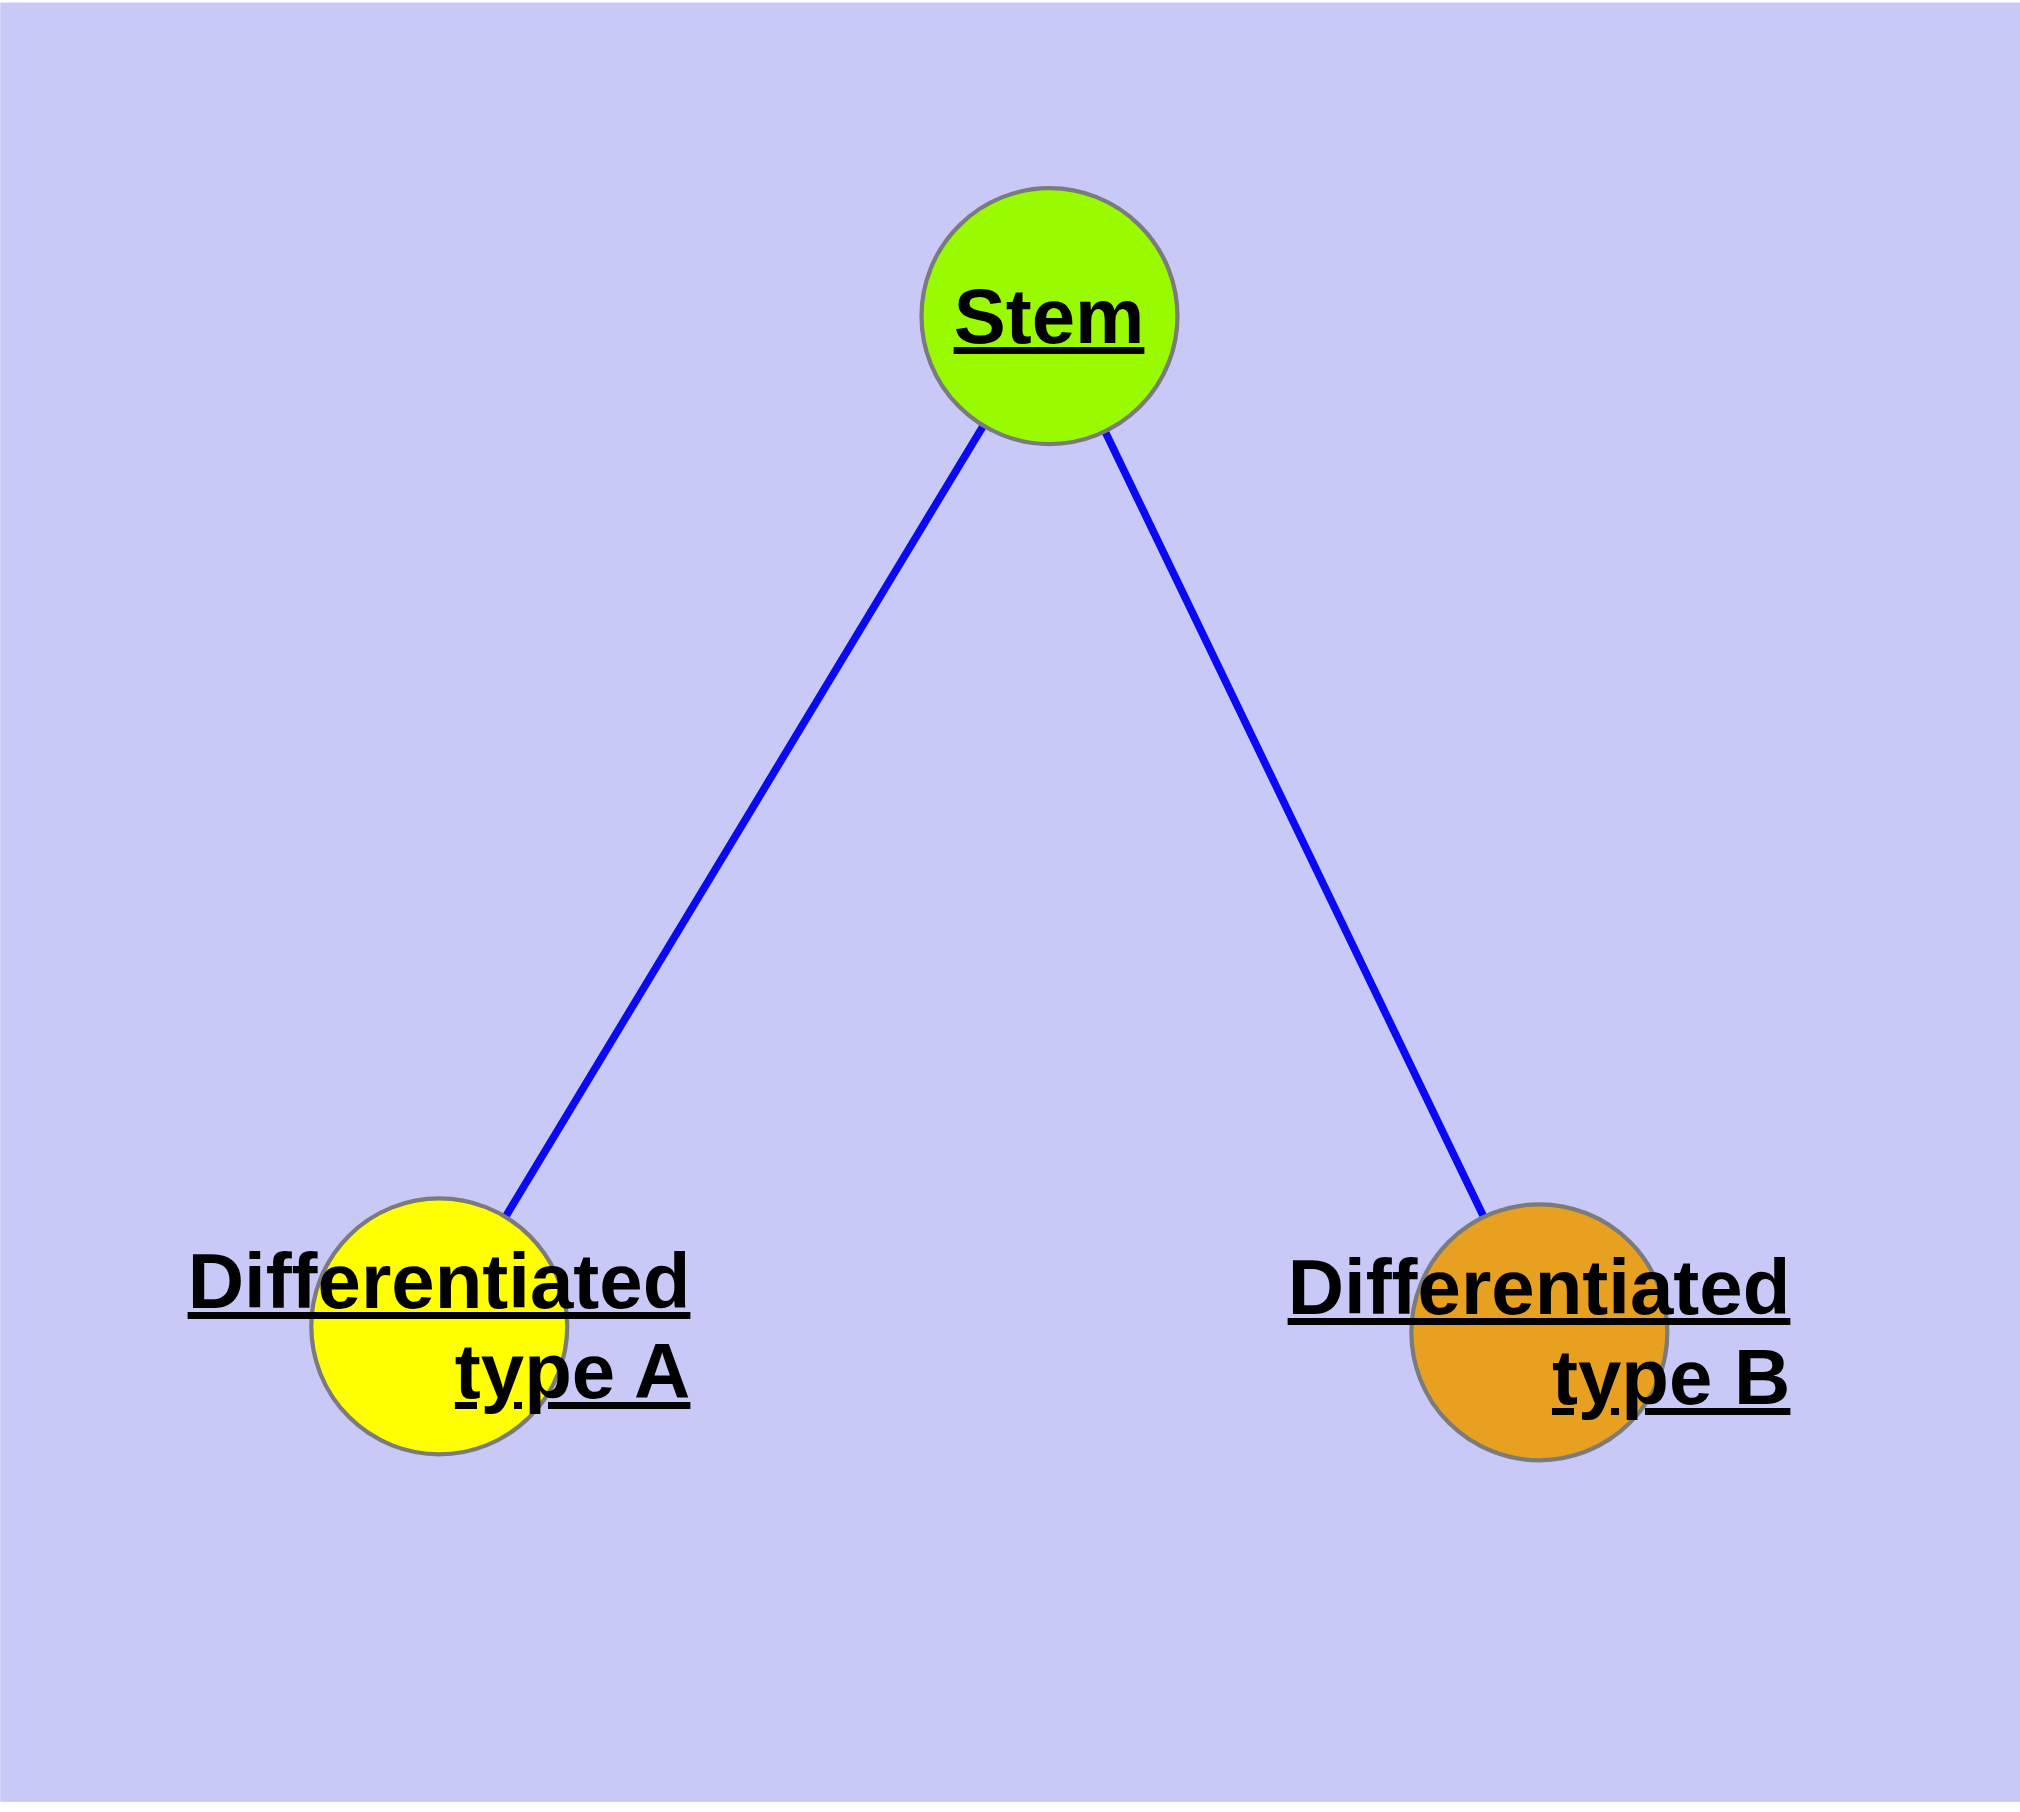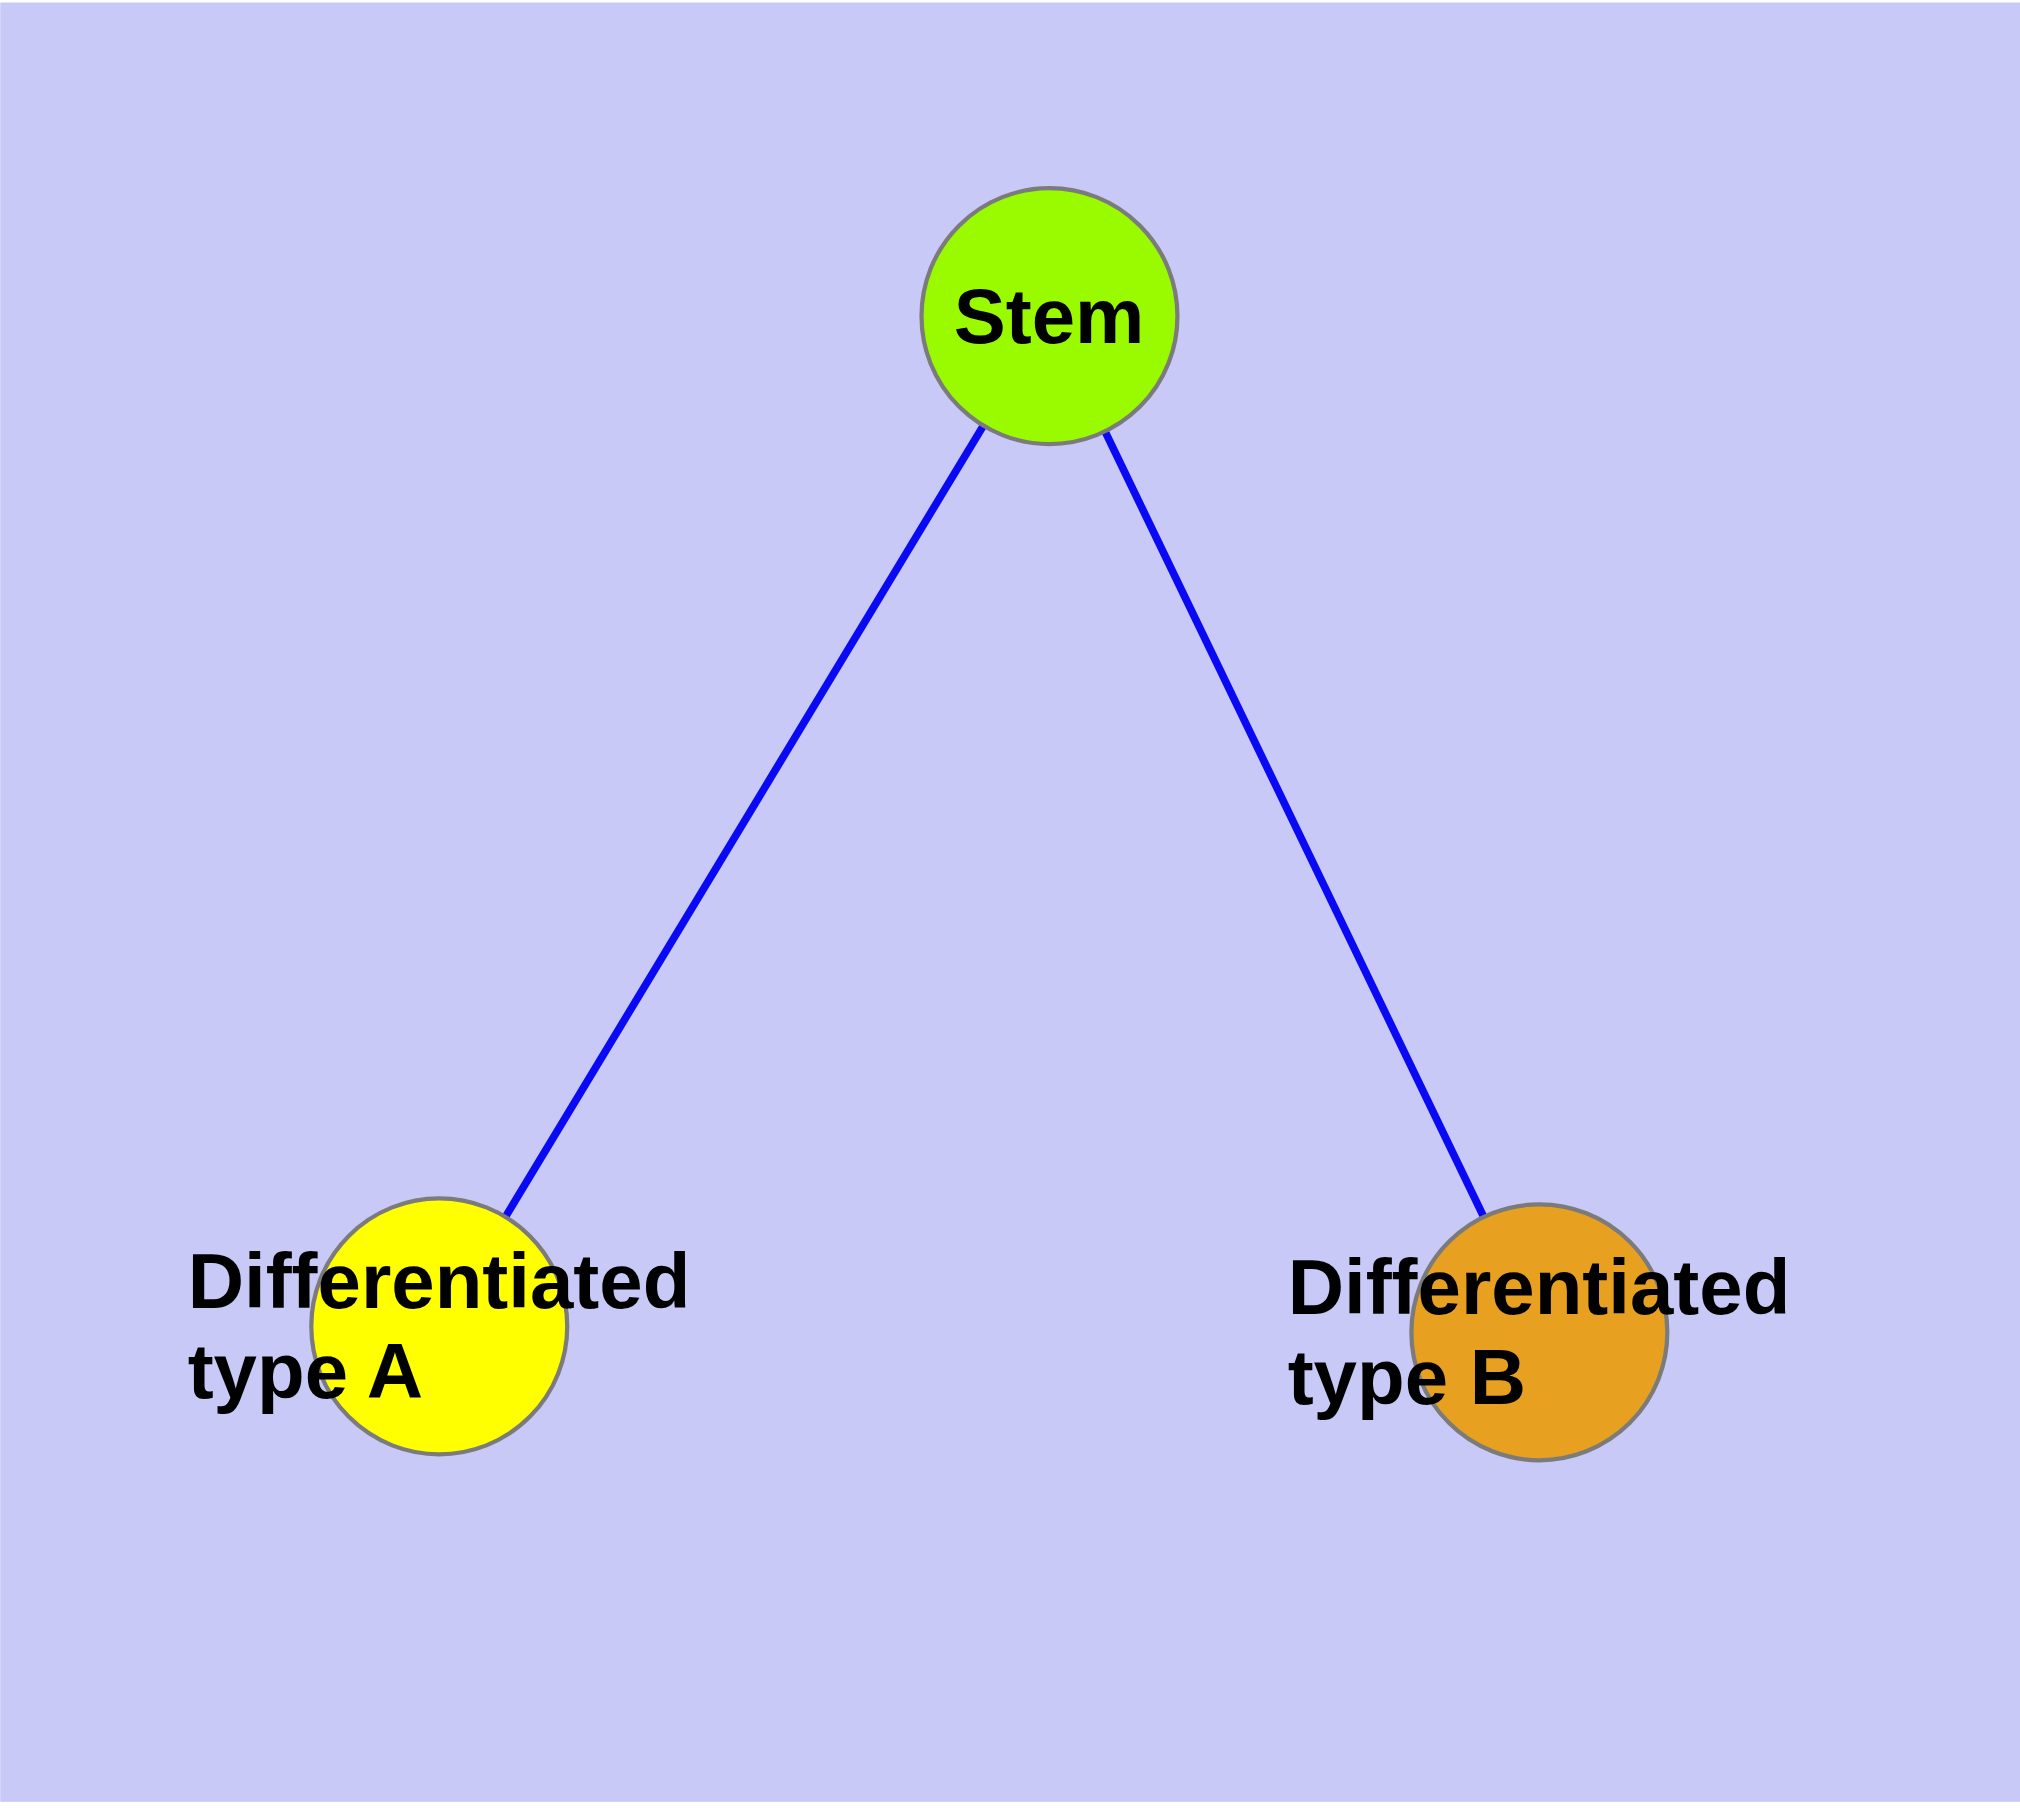--- a/index.html
+++ b/index.html
@@ -27,24 +27,25 @@
     height: 1812px;
     display: block;
   }
   .node-label {
     position: absolute;
     transform: translate(-50%, -50%);
     font-size: 78px;
     font-weight: bold;
     line-height: 90px;
     color: #000000;
-    text-align: left;
+    text-align: right;
     white-space: pre-line;
     letter-spacing: 0px;
     pointer-events: none;
+    text-decoration: underline;
   }
 </style>
 </head>
 <body>
 
 <div class="page">
   <svg class="graph-svg" viewBox="0 0 2384 2138" xmlns="http://www.w3.org/2000/svg">
     <rect x="0" y="3" width="2384" height="2123" fill="#C9C9F7"></rect>
     <line x1="1238" y1="373" x2="518" y2="1565" stroke="#0909F3" stroke-width="9"></line>
     <line x1="1238" y1="373" x2="1816" y2="1572" stroke="#0909F3" stroke-width="9"></line>

